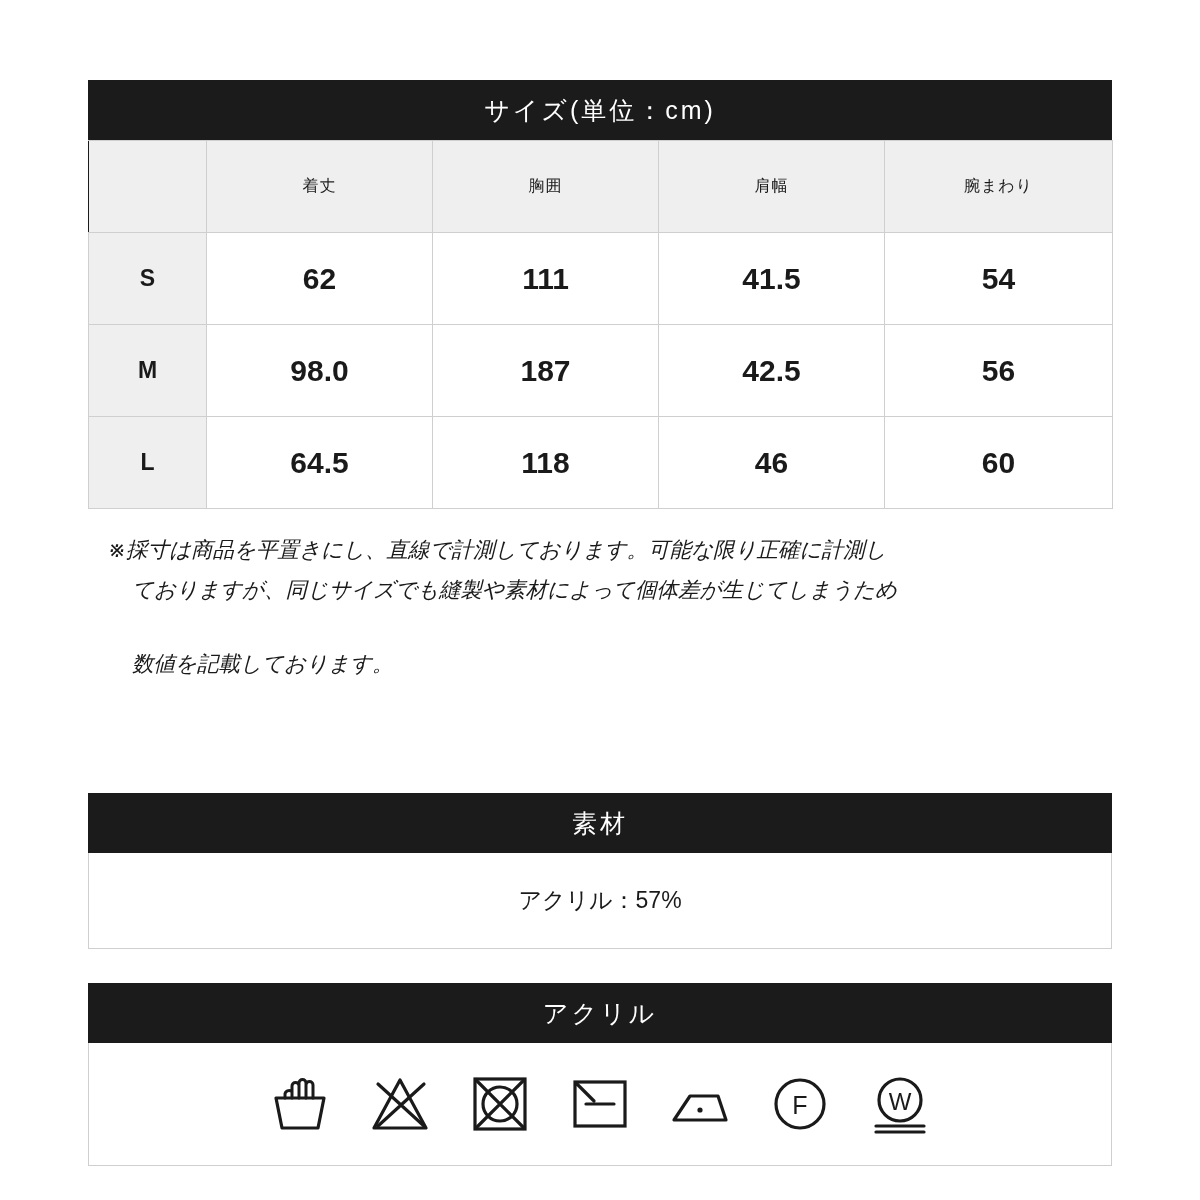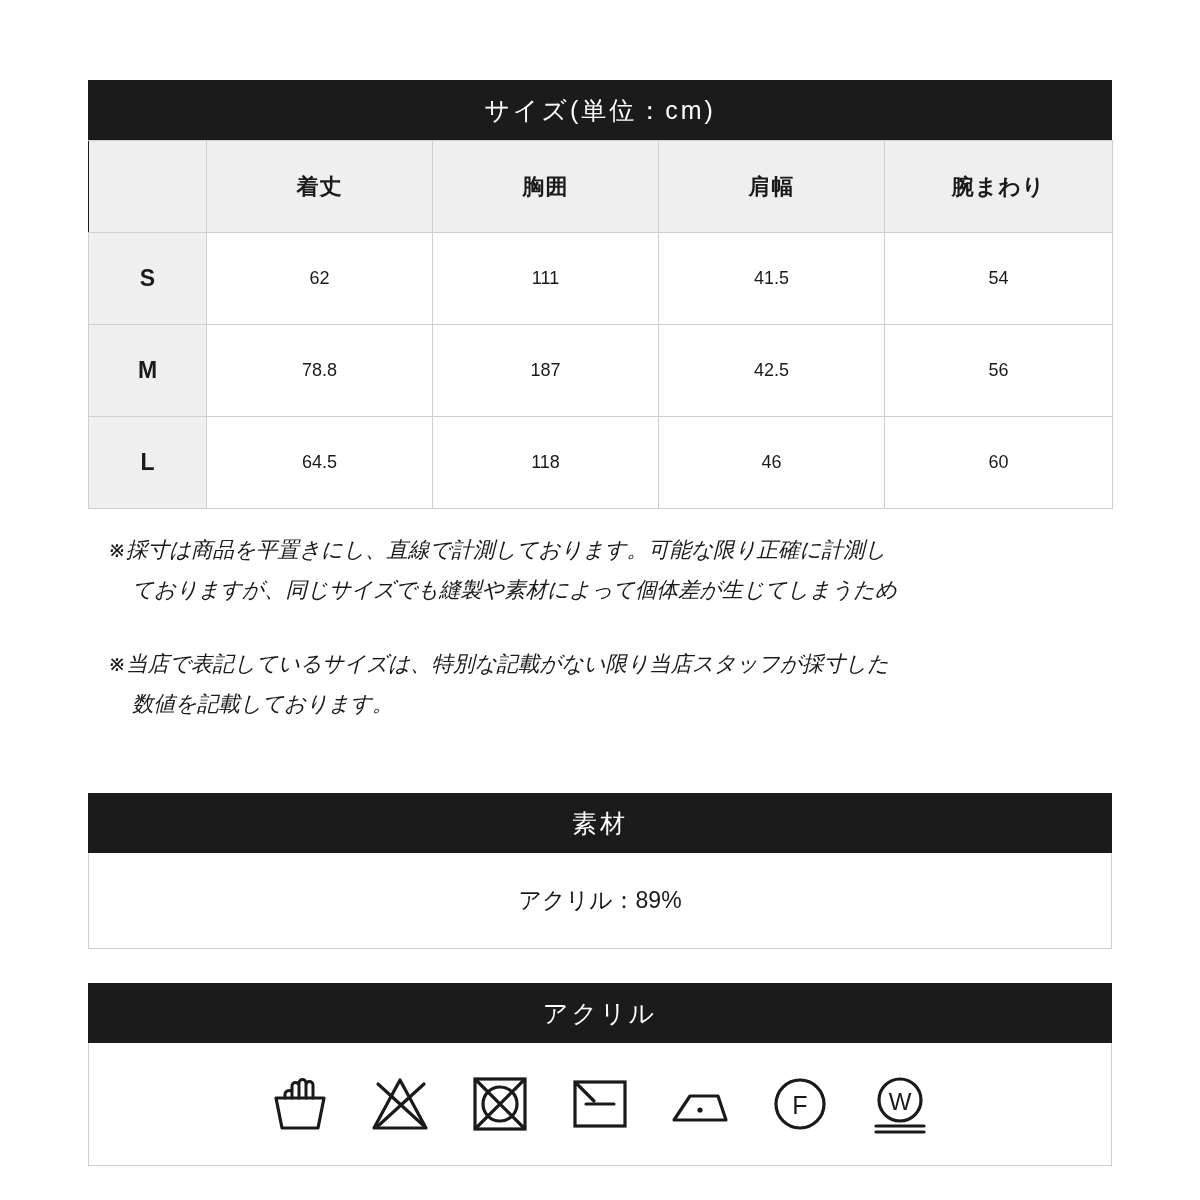--- a/index.html
+++ b/index.html
@@ -42,28 +42,28 @@
     width: 100%;
     border-collapse: collapse;
     table-layout: fixed;
   }
   table.size th,
   table.size td {
     border: 1px solid #cfcfcf;
     height: 89px;
     text-align: center;
     vertical-align: middle;
-    font-size: 18px;
-    font-weight: normal;
+    font-size: 30px;
+    font-weight: bold;
     color: #1a1a1a;
   }
   table.size thead th {
     background: #efefef;
-    font-weight: bold;
-    font-size: 22px;
+    font-weight: normal;
+    font-size: 16px;
     letter-spacing: 1px;
   }
   table.size thead th.corner {
     background: #efefef;
     border-left: 1px solid #1b1b1b;
   }
   table.size tbody th {
     background: #efefef;
     font-weight: bold;
     font-size: 23px;
@@ -161,21 +161,21 @@
       <tbody>
         <tr>
           <th>S</th>
           <td>62</td>
           <td>111</td>
           <td>41.5</td>
           <td>54</td>
         </tr>
         <tr>
           <th>M</th>
-          <td>78.8</td>
+          <td>98.0</td>
           <td>187</td>
           <td>42.5</td>
           <td>56</td>
         </tr>
         <tr>
           <th>L</th>
           <td>64.5</td>
           <td>118</td>
           <td>46</td>
           <td>60</td>
@@ -183,28 +183,27 @@
       </tbody>
     </table>
   </div>
 
   <div class="notes">
     <div class="note">
       <span>※採寸は商品を平置きにし、直線で計測しております。可能な限り正確に計測し</span>
       <span class="ind">ておりますが、同じサイズでも縫製や素材によって個体差が生じてしまうため</span>
     </div>
     <div class="note">
-      <span>※当店で表記しているサイズは、特別な記載がない限り当店スタッフが採寸した</span>
       <span class="ind">数値を記載しております。</span>
     </div>
   </div>
 
   <div class="material-block">
     <div class="band">素材</div>
-    <div class="material-body">アクリル：89%</div>
+    <div class="material-body">アクリル：57%</div>
   </div>
 
   <div class="care-block">
     <div class="band">アクリル</div>
     <div class="care-body">
 
       <svg class="care-icon" viewBox="0 0 64 64">
         <path d="M8 26 H56 L50 56 H14 Z" fill="none" stroke="#1a1a1a" stroke-width="3.2" stroke-linejoin="round"></path>
         <path d="M24 26 V14 a3.5 3.5 0 0 1 7 0 V26 M31 26 V11 a3.5 3.5 0 0 1 7 0 V26 M38 26 V13 a3.5 3.5 0 0 1 7 0 V26 M24 20 a4 4 0 0 0 -7 3 l0 3" fill="none" stroke="#1a1a1a" stroke-width="3" stroke-linecap="round" stroke-linejoin="round"></path>
       </svg>

